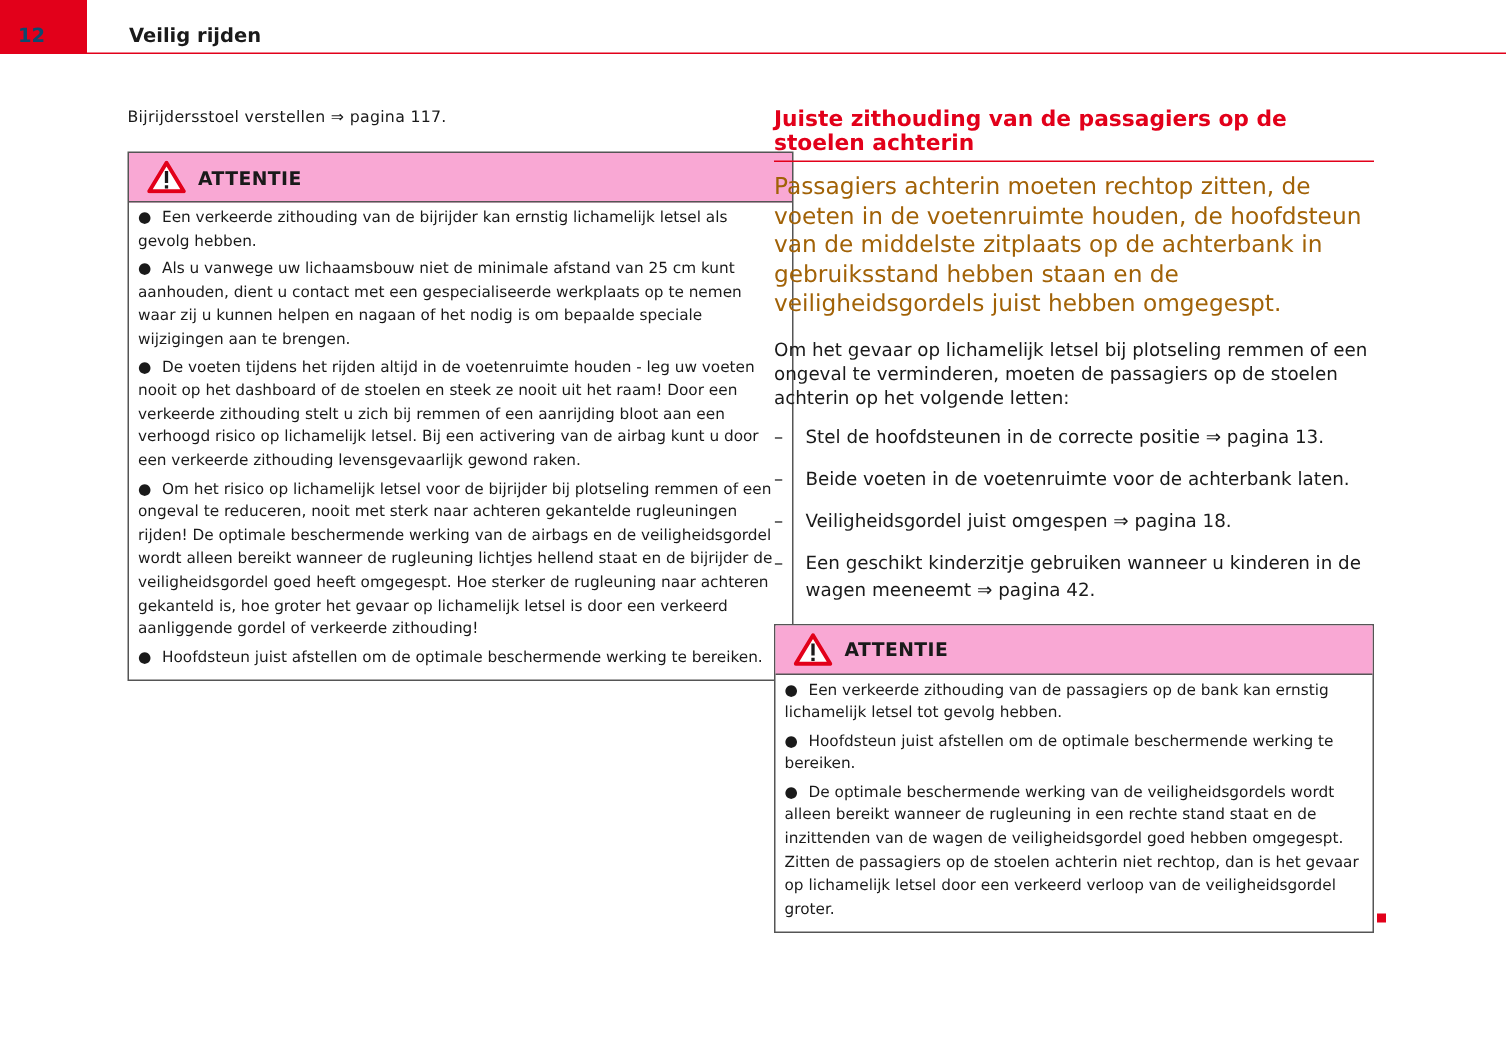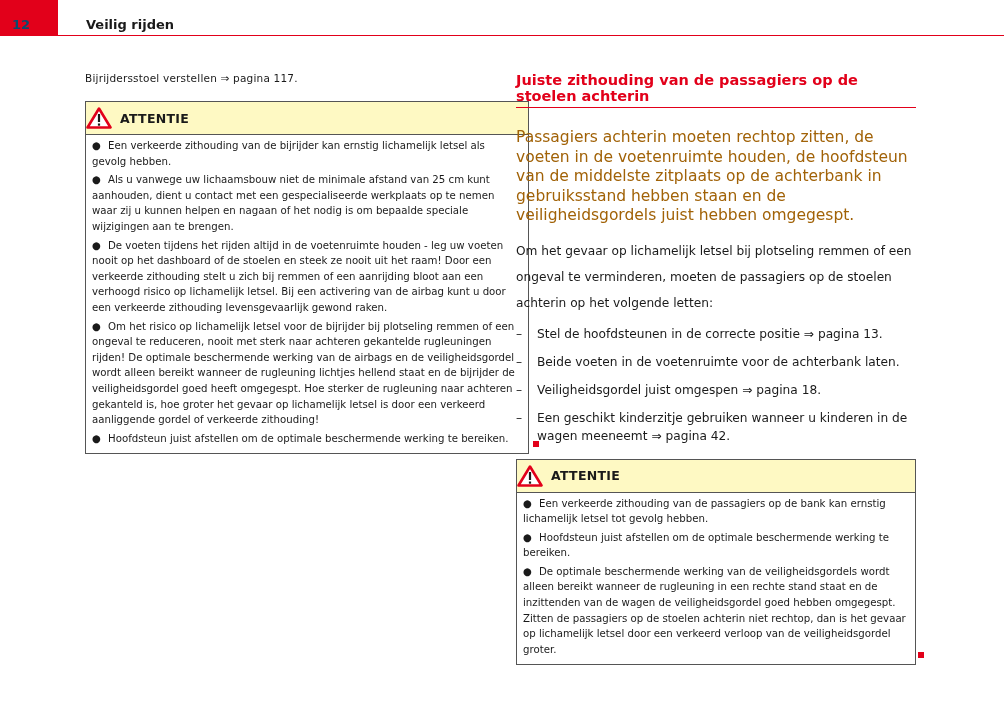--- a/index.html
+++ b/index.html
@@ -11,31 +11,31 @@
               text-align: center; padding-left: 6px; color: #0c4a6e; font-weight: bold; font-size: 13px; }
   .header-title { position: absolute; left: 86px; top: 17px; font-size: 13px; font-weight: bold; color: #1a1a1a; }
   .header-rule { position: absolute; left: 58px; top: 35px; width: 946px; height: 1px; background: #e2001a; }
 
   .col-left { position: absolute; left: 85px; top: 72px; width: 444px; }
   .col-right { position: absolute; left: 516px; top: 72px; width: 400px; }
 
   .ref-line { font-size: 10.5px; letter-spacing: 0.2px; margin: 0 0 17px 0; }
 
   .warn-box { border: 1px solid #555; background: #fff; position: relative; }
-  .warn-head { background: #fef9c3; border-bottom: 1px solid #555; height: 32px; display: flex; align-items: center; padding-left: 0; }
+  .warn-head { background: #f9a8d4; border-bottom: 1px solid #555; height: 32px; display: flex; align-items: center; padding-left: 12px; }
   .warn-icon { width: 26px; height: 22px; margin-right: 8px; }
   .warn-title { font-size: 12.5px; font-weight: bold; letter-spacing: 0.3px; color: #1a1a1a; }
   .warn-body { padding: 3px 6px 4px 6px; }
   .warn-item { font-size: 10.2px; font-weight: normal; line-height: 15.6px; margin: 0 0 3px 0; text-align: left; }
   .warn-item .bullet { display: inline-block; width: 16px; }
   .end-mark { position: absolute; width: 6px; height: 6px; background: #e2001a; }
 
-  .section-title { font-size: 14.5px; font-weight: bold; color: #e2001a; padding-bottom: 3px; border-bottom: 1.5px solid #e2001a; margin: 0 0 20px 0; }
+  .section-title { font-size: 14.5px; font-weight: bold; color: #e2001a; padding-bottom: 3px; border-bottom: 1.5px solid #e2001a; margin: 0 0 7px 0; }
   .intro { font-size: 15.5px; line-height: 19.5px; color: #a16207; margin: 0 0 12px 0; }
-  .para { font-size: 12.2px; line-height: 26px; margin: 0 0 9px 0; }
+  .para { font-size: 12.2px; line-height: 16px; margin: 0 0 9px 0; }
   .dash-item { font-size: 12.2px; line-height: 18px; display: flex; margin: 0 0 10px 0; }
   .dash-item .dash { width: 21px; flex: none; }
 
   .col-right .warn-box { margin-top: 14px; }
 </style>
 </head>
 <body>
 
 <div class="page-num-block"></div>
 <div class="page-num">12</div>

